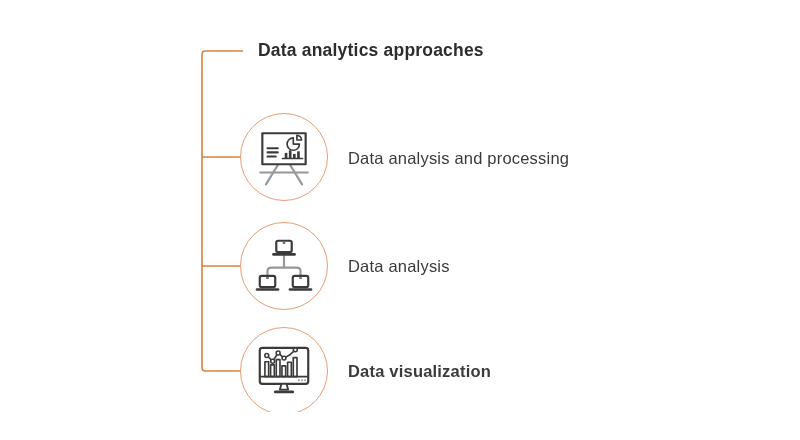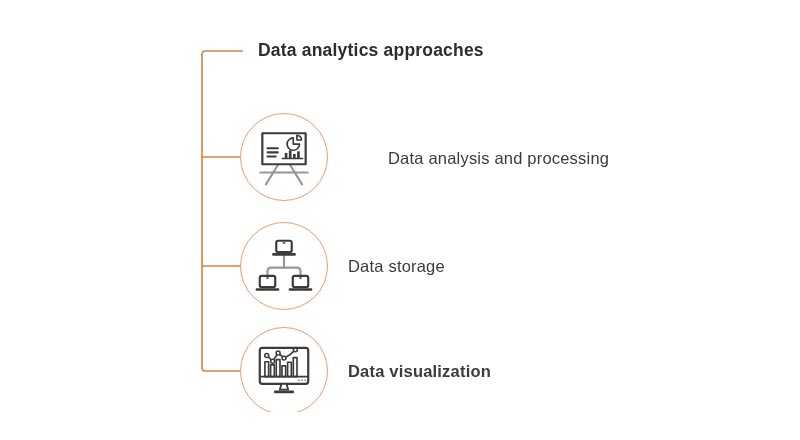--- a/index.html
+++ b/index.html
@@ -61,21 +61,21 @@
   .item-label {
     position: absolute;
     left: 348px;
     transform: translateY(-50%);
     font-size: 16.5px;
     font-weight: 400;
     letter-spacing: 0.2px;
     color: var(--label-text);
     white-space: nowrap;
   }
-  .label-1 { top: 158px; margin-left: 40px; }
+  .label-1 { top: 158px; }
   .label-2 { top: 266px; }
   .label-3 { top: 371px; font-weight: bold; }
   .icon { display: block; }
   .st-p  { stroke: var(--icon-primary);   fill: none; stroke-width: 2;   stroke-linecap: round; stroke-linejoin: round; }
   .st-pw { stroke: var(--icon-primary);   fill: #fff; stroke-width: 2.1; stroke-linecap: round; stroke-linejoin: round; }
   .st-s  { stroke: var(--icon-secondary); fill: none; stroke-width: 2.1; stroke-linecap: round; stroke-linejoin: round; }
   .fill-p { fill: var(--icon-primary); stroke: none; }
   .fill-s { fill: var(--icon-secondary); stroke: none; }
   .thin { stroke-width: 1.6; }
   .bar  { stroke-width: 2.6; stroke-linecap: butt; }
@@ -130,21 +130,21 @@
 
       <rect class="st-pw" x="8.5" y="41.5" width="15" height="11" rx="1.8"></rect>
       <path class="fill-p" d="M14.8 43 h2.4 v1.4 h-2.4 Z"></path>
       <path class="st-p" style="stroke-width:2.6" d="M5.8 54.8 H26.2"></path>
 
       <rect class="st-pw" x="40.5" y="41.5" width="15" height="11" rx="1.8"></rect>
       <path class="fill-p" d="M46.8 43 h2.4 v1.4 h-2.4 Z"></path>
       <path class="st-p" style="stroke-width:2.6" d="M37.8 54.8 H58.2"></path>
     </svg>
   </div>
-  <div class="item-label label-2">Data storage</div>
+  <div class="item-label label-2">Data analysis</div>
 
   <div class="circle circle-3">
     <svg class="icon" width="66" height="66" viewBox="0 0 64 64" aria-hidden="true">
 
       <rect class="st-pw" x="8.5" y="9.5" width="47" height="35" rx="2.5"></rect>
       <path class="st-p thin" d="M8.5 37.5 H55.5"></path>
       <circle class="fill-s" cx="46.5" cy="41" r="0.95"></circle>
       <circle class="fill-s" cx="49.5" cy="41" r="0.95"></circle>
       <circle class="fill-s" cx="52.5" cy="41" r="0.95"></circle>
 

